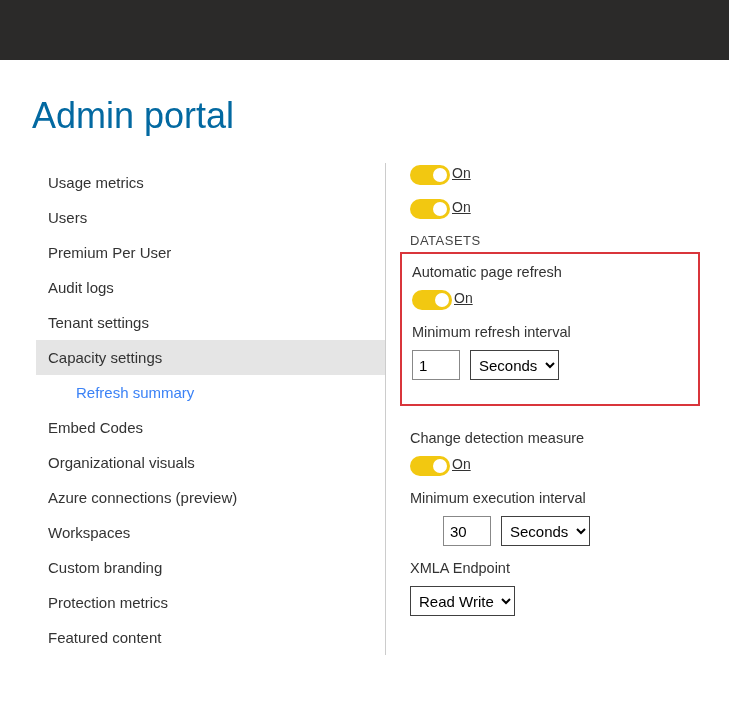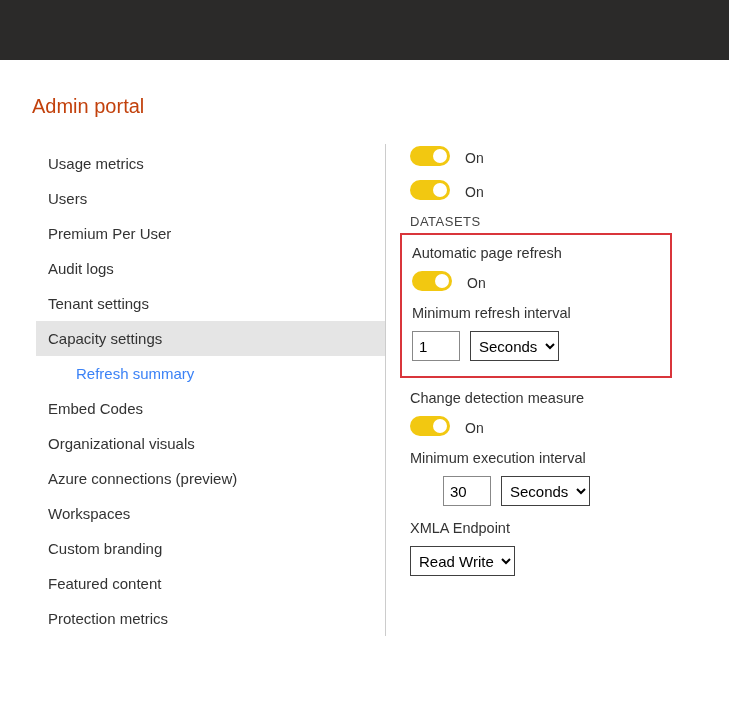--- a/index.html
+++ b/index.html
@@ -8,23 +8,23 @@
     font-size: 14px;
     color: #333;
     background: #fff;
     width: 729px;
   }
   .topbar {
     height: 60px;
     background: #2b2a29;
   }
   .page-title {
-    font-size: 20px;
+    font-size: 36px;
     font-weight: 300;
-    color: #c2410c;
+    color: #0369a1;
     padding: 35px 0 28px 32px;
   }
   .content {
     display: flex;
   }
   .sidebar {
     width: 385px;
     padding-left: 36px;
   }
   .sidebar-item {
@@ -46,23 +46,24 @@
     width: 1px;
     background: #ccc;
     margin-top: -2px;
   }
   .main {
     padding-left: 24px;
     flex: 1;
   }
   .toggle-row {
     display: flex;
-    align-items: flex-end;
-    gap: 15px;
+    align-items: flex-start;
+    gap: 2px;
     margin-bottom: 14px;
+    text-decoration: underline;
   }
   .toggle {
     width: 40px;
     height: 20px;
     background: #f2c811;
     border-radius: 10px;
     position: relative;
     cursor: pointer;
     display: inline-block;
   }
@@ -88,25 +89,25 @@
   .section-header {
     font-size: 13px;
     font-weight: 400;
     letter-spacing: 0.5px;
     color: #444;
     margin-top: 14px;
     margin-bottom: 8px;
   }
   .highlight-box {
     border: 2px solid #d9353b;
-    padding: 8px 10px 15px 10px;
+    padding: 8px 10px 24px 10px;
     margin-left: -10px;
     margin-top: -4px;
-    margin-bottom: 12px;
-    width: 272px;
+    margin-bottom: 24px;
+    width: 300px;
   }
   .field-label {
     font-size: 14.5px;
     color: #333;
     margin-bottom: 10px;
     margin-top: 2px;
   }
   .input-row {
     display: flex;
     gap: 10px;
@@ -145,22 +146,22 @@
     <div class="sidebar-item"><span>Premium Per User</span></div>
     <div class="sidebar-item"><span>Audit logs</span></div>
     <div class="sidebar-item"><span>Tenant settings</span></div>
     <div class="sidebar-item selected"><span>Capacity settings</span></div>
     <div class="sidebar-sub"><span>Refresh summary</span></div>
     <div class="sidebar-item"><span>Embed Codes</span></div>
     <div class="sidebar-item"><span>Organizational visuals</span></div>
     <div class="sidebar-item"><span>Azure connections (preview)</span></div>
     <div class="sidebar-item"><span>Workspaces</span></div>
     <div class="sidebar-item"><span>Custom branding</span></div>
+    <div class="sidebar-item"><span>Protection metrics</span></div>
     <div class="sidebar-item"><span>Featured content</span></div>
-    <div class="sidebar-item"><span>Protection metrics</span></div>
   </nav>
 
   <div class="divider"></div>
 
   <main class="main">
 
     <div class="toggle-row">
       <span class="toggle"></span>
       <span class="toggle-label">On</span>
     </div>

